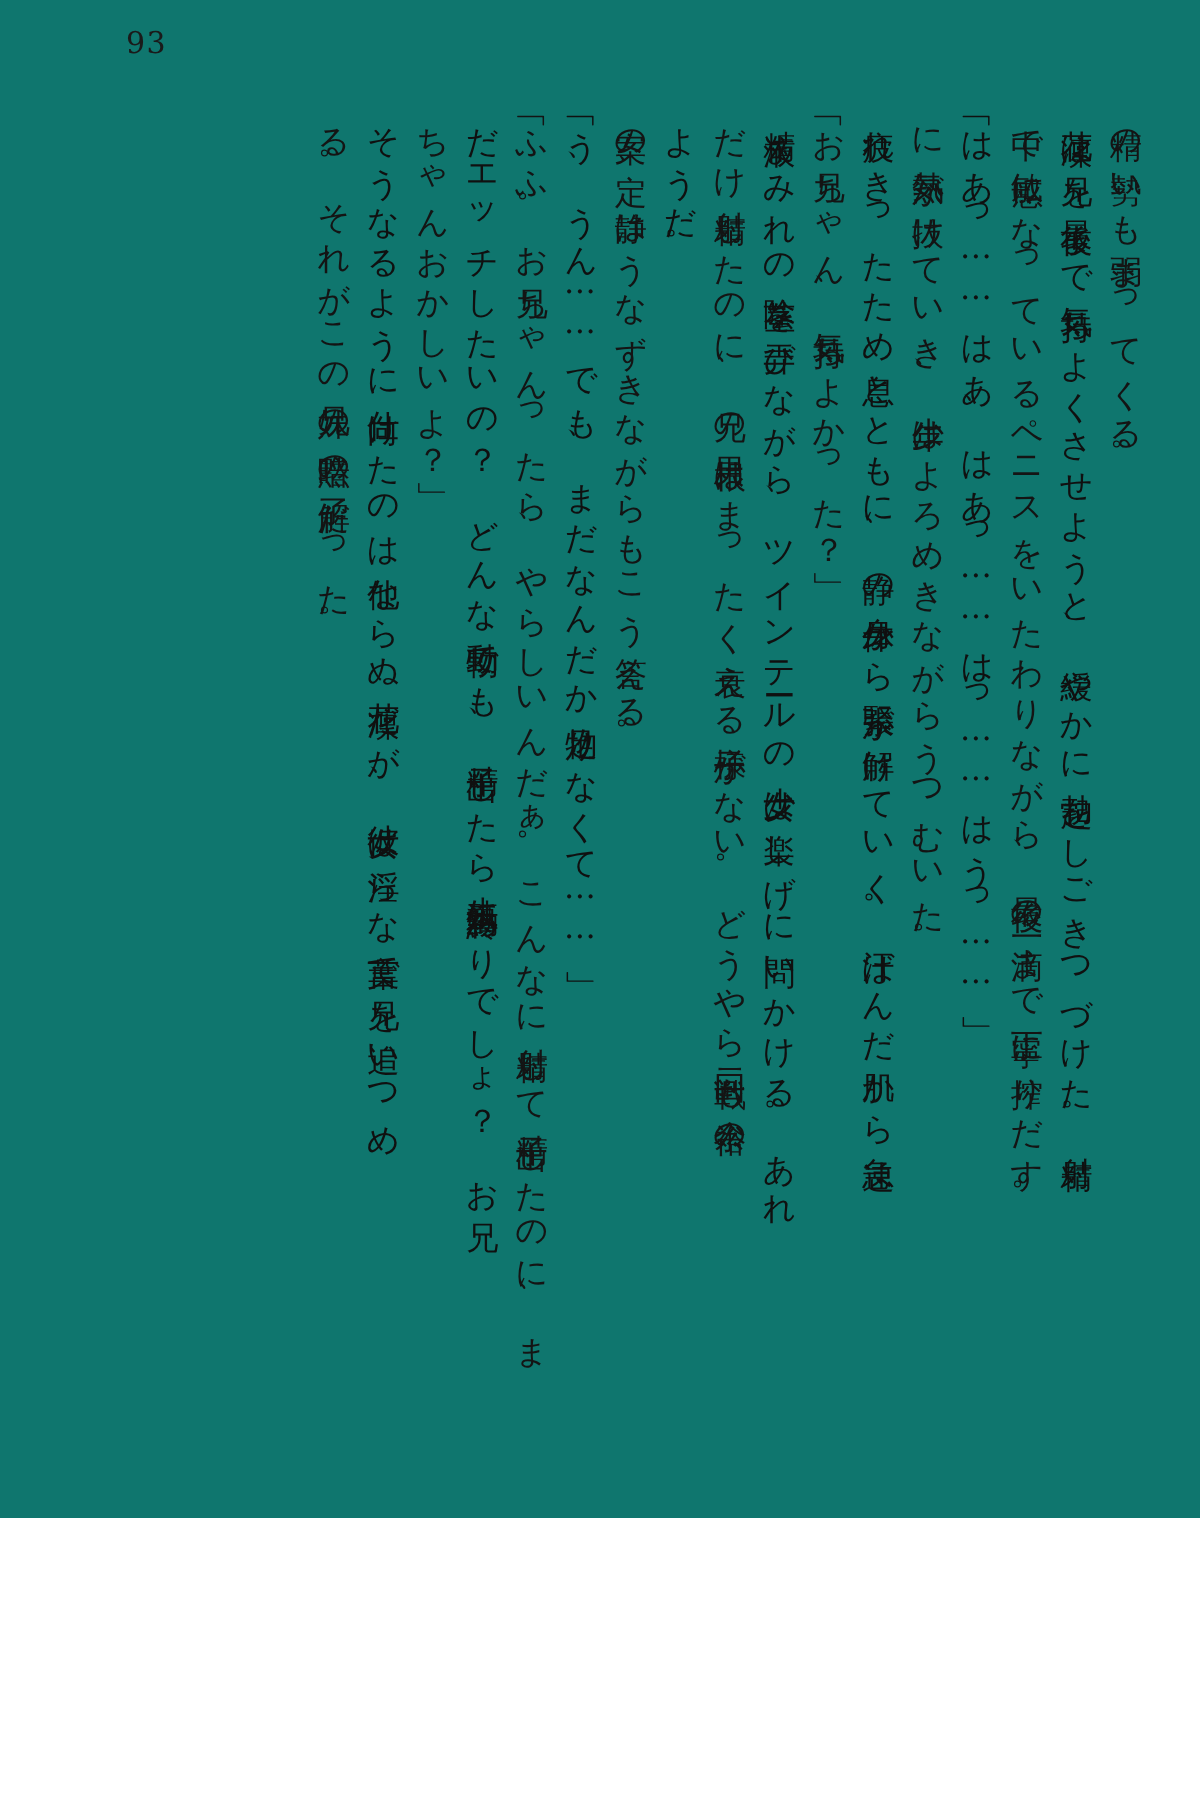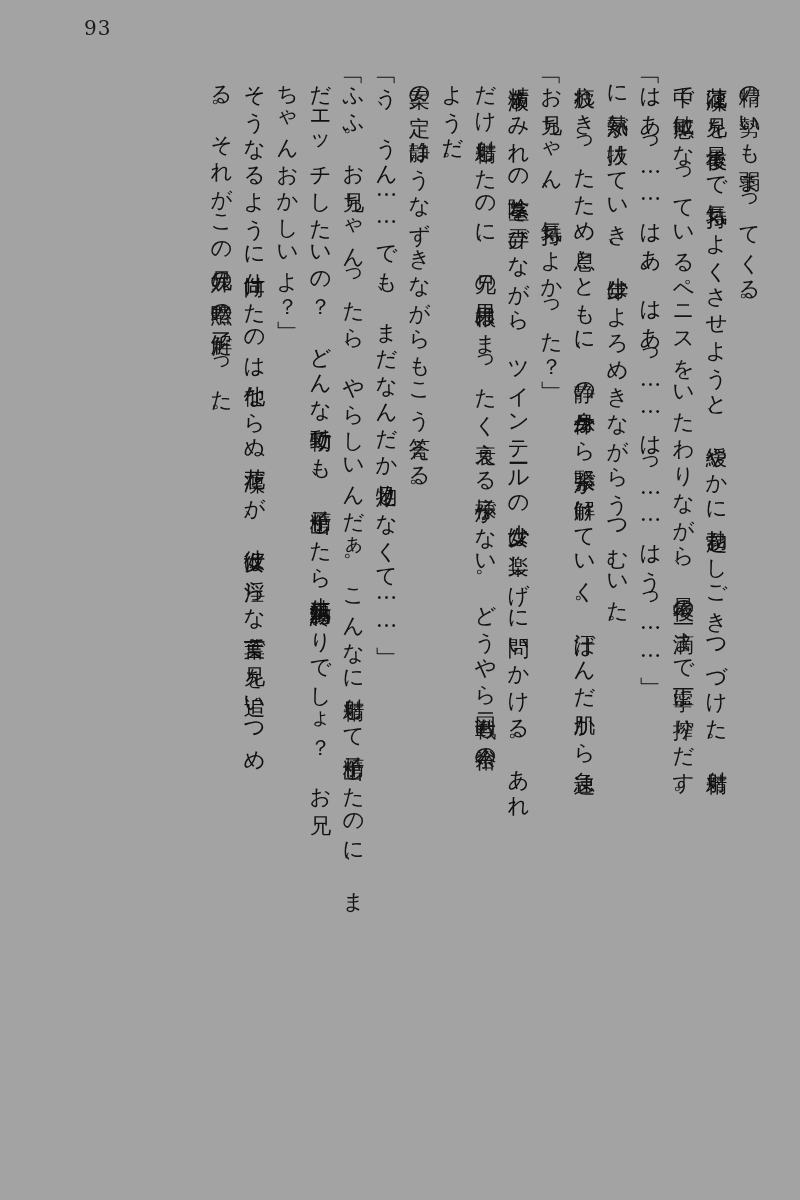--- a/index.html
+++ b/index.html
@@ -14,22 +14,22 @@
     font-family: "DejaVu Serif", "Liberation Serif", serif;
     color: #111111;
     overflow: hidden;
   }
 
   #page {
     position: absolute;
     left: 0;
     top: 0;
     width: 800px;
-    height: 1200px;
-    background: #a3a3a3;
+    height: 1012px;
+    background: #0f766e;
   }
 
   
   #page-number {
     position: absolute;
     left: 84px;
     top: 16px;
     font-size: 20px;
     letter-spacing: 1px;
     color: #1a1a1a;

